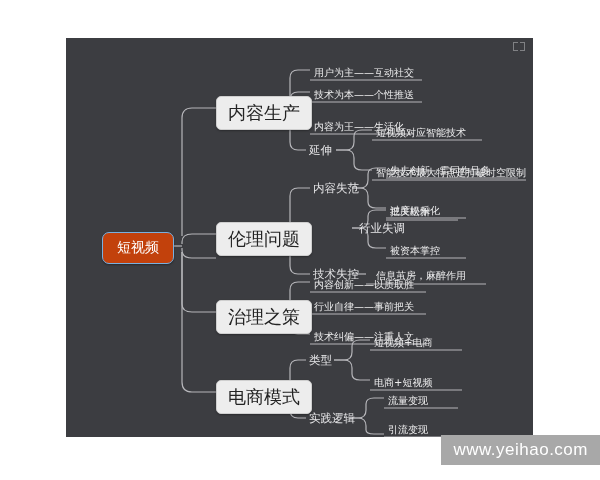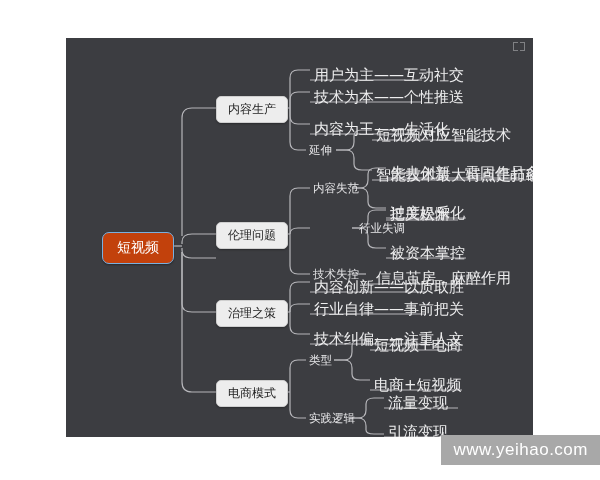--- a/index.html
+++ b/index.html
@@ -30,28 +30,28 @@
 
   
   .node{position:absolute;white-space:nowrap;
         font-family:"DejaVu Sans","Liberation Sans",sans-serif;}
 
   .root-node{background:#c2410c;color:#ffffff;font-size:14px;
              padding:6px 14px;border-radius:7px;
              border:1px solid #78b0e0;
              box-shadow:0 1px 2px rgba(0,0,0,.35);}
 
-  .branch-node{background:#ededed;color:#232323;font-size:12px;
+  .branch-node{background:#ededed;color:#232323;font-size:18px;
                padding:4px 11px;border-radius:5px;
                border:1px solid #cfcfcf;
                box-shadow:0 1px 2px rgba(0,0,0,.3);}
 
   .sub-node{color:#e6e6e8;font-size:11.5px;padding:1px 3px;}
 
-  .leaf-node{color:#ededee;font-size:15px;padding:1px 4px 2px 4px;}
+  .leaf-node{color:#ededee;font-size:10px;padding:1px 4px 2px 4px;}
 </style>
 </head>
 <body>
 
 <div id="root">
 
 
   <div id="canvas">
 
     <div id="expand-icon">

